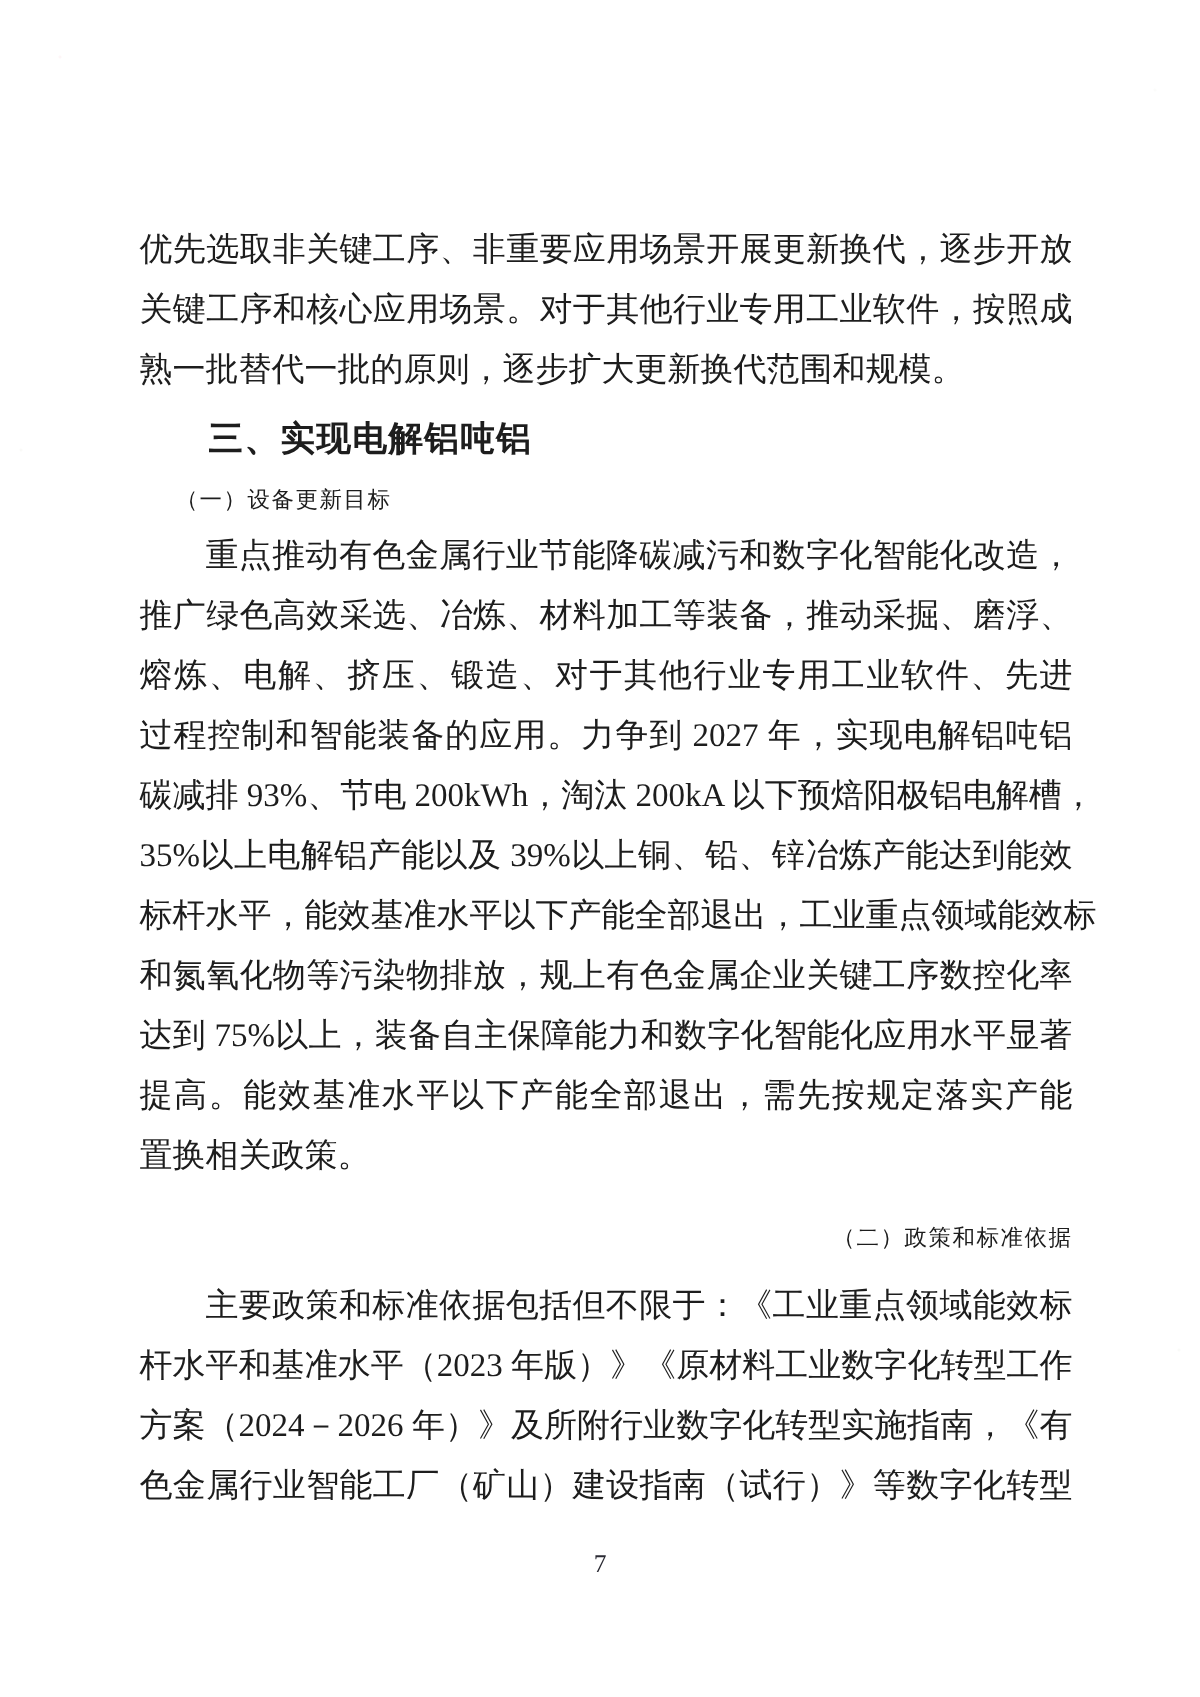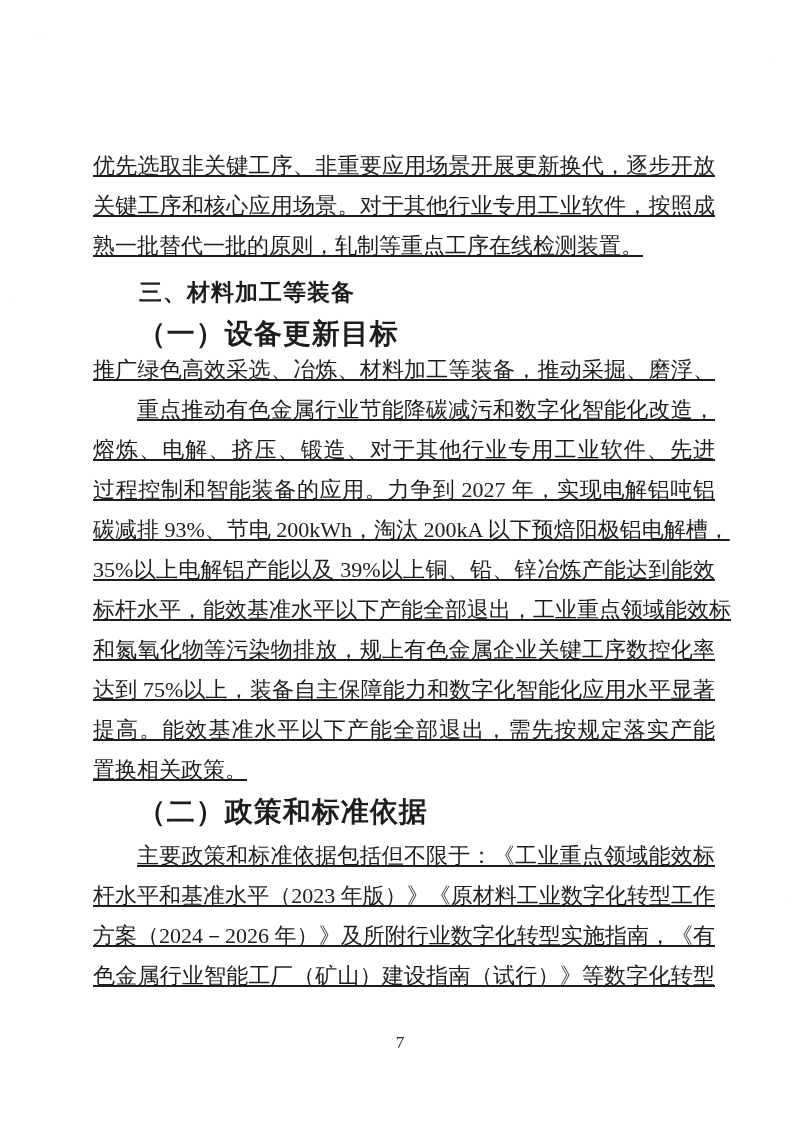--- a/index.html
+++ b/index.html
@@ -53,29 +53,29 @@
     margin-top: 6px;
     font-size: 23px;
     font-weight: bold;
     font-family: "Liberation Sans", "DejaVu Sans", sans-serif;
     text-indent: 2em;
     letter-spacing: 1px;
   }
   .heading-sub {
     height: 40px;
     line-height: 40px;
-    font-size: 28px;
-    font-weight: bold;
+    font-size: 15px;
+    font-weight: normal;
     font-family: "Liberation Serif", "DejaVu Serif", serif;
     text-indent: 1.6em;
     letter-spacing: 1px;
   }
   .heading-sub.h-sub1 { margin-top: 2px; }
-  .heading-sub.h-sub2 { margin-top: 2px; }
-  .para { margin: 0; padding: 0; text-decoration: underline; }
+  .heading-sub.h-sub2 { margin-top: 16px; text-align: right; }
+  .para { margin: 0; padding: 0; }
   .para-goals { margin-top: -4px; }
   .para-policy { margin-top: 4px; }
   .page-footer {
     position: absolute;
     left: 0;
     top: 1032px;
     width: 100%;
     text-align: center;
     font-size: 17px;
     line-height: 22px;
@@ -86,30 +86,30 @@
 </head>
 <body>
 
 <div class="scan-noise"></div>
 
 <div class="content">
 
   <div class="para">
     <div class="line">优先选取非关键工序、非重要应用场景开展更新换代，逐步开放</div>
     <div class="line">关键工序和核心应用场景。对于其他行业专用工业软件，按照成</div>
-    <div class="line last">熟一批替代一批的原则，轧制等重点工序在线检测装置。</div>
+    <div class="line last">熟一批替代一批的原则，逐步扩大更新换代范围和规模。</div>
   </div>
 
-  <div class="heading-section">三、材料加工等装备</div>
+  <div class="heading-section">三、实现电解铝吨铝</div>
 
   <div class="heading-sub h-sub1">（一）设备更新目标</div>
 
   <div class="para para-goals">
+    <div class="line indent">重点推动有色金属行业节能降碳减污和数字化智能化改造，</div>
     <div class="line">推广绿色高效采选、冶炼、材料加工等装备，推动采掘、磨浮、</div>
-    <div class="line indent">重点推动有色金属行业节能降碳减污和数字化智能化改造，</div>
     <div class="line">熔炼、电解、挤压、锻造、对于其他行业专用工业软件、先进</div>
     <div class="line">过程控制和智能装备的应用。力争到 2027 年，实现电解铝吨铝</div>
     <div class="line">碳减排 93%、节电 200kWh，淘汰 200kA 以下预焙阳极铝电解槽，</div>
     <div class="line">35%以上电解铝产能以及 39%以上铜、铅、锌冶炼产能达到能效</div>
     <div class="line">标杆水平，能效基准水平以下产能全部退出，工业重点领域能效标</div>
     <div class="line">和氮氧化物等污染物排放，规上有色金属企业关键工序数控化率</div>
     <div class="line">达到 75%以上，装备自主保障能力和数字化智能化应用水平显著</div>
     <div class="line">提高。能效基准水平以下产能全部退出，需先按规定落实产能</div>
     <div class="line last">置换相关政策。</div>
   </div>

